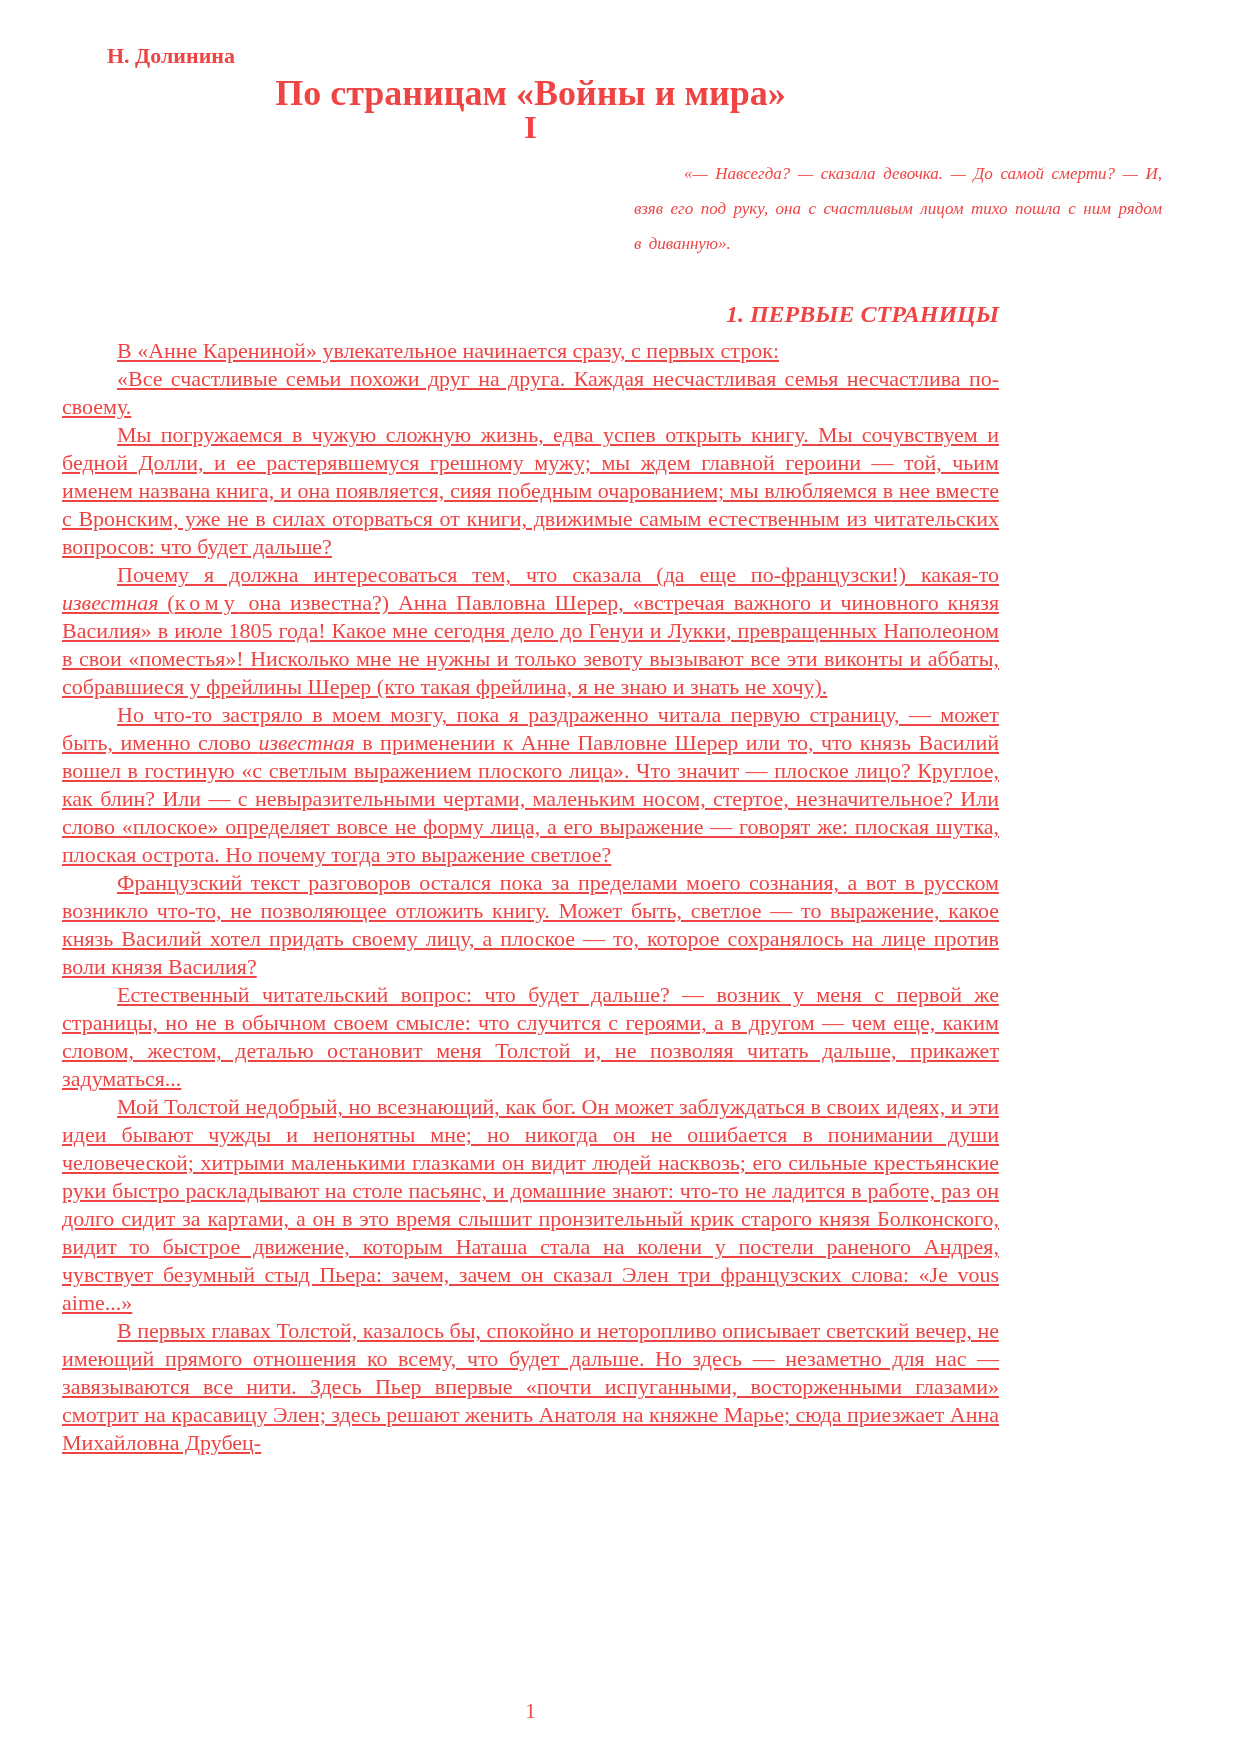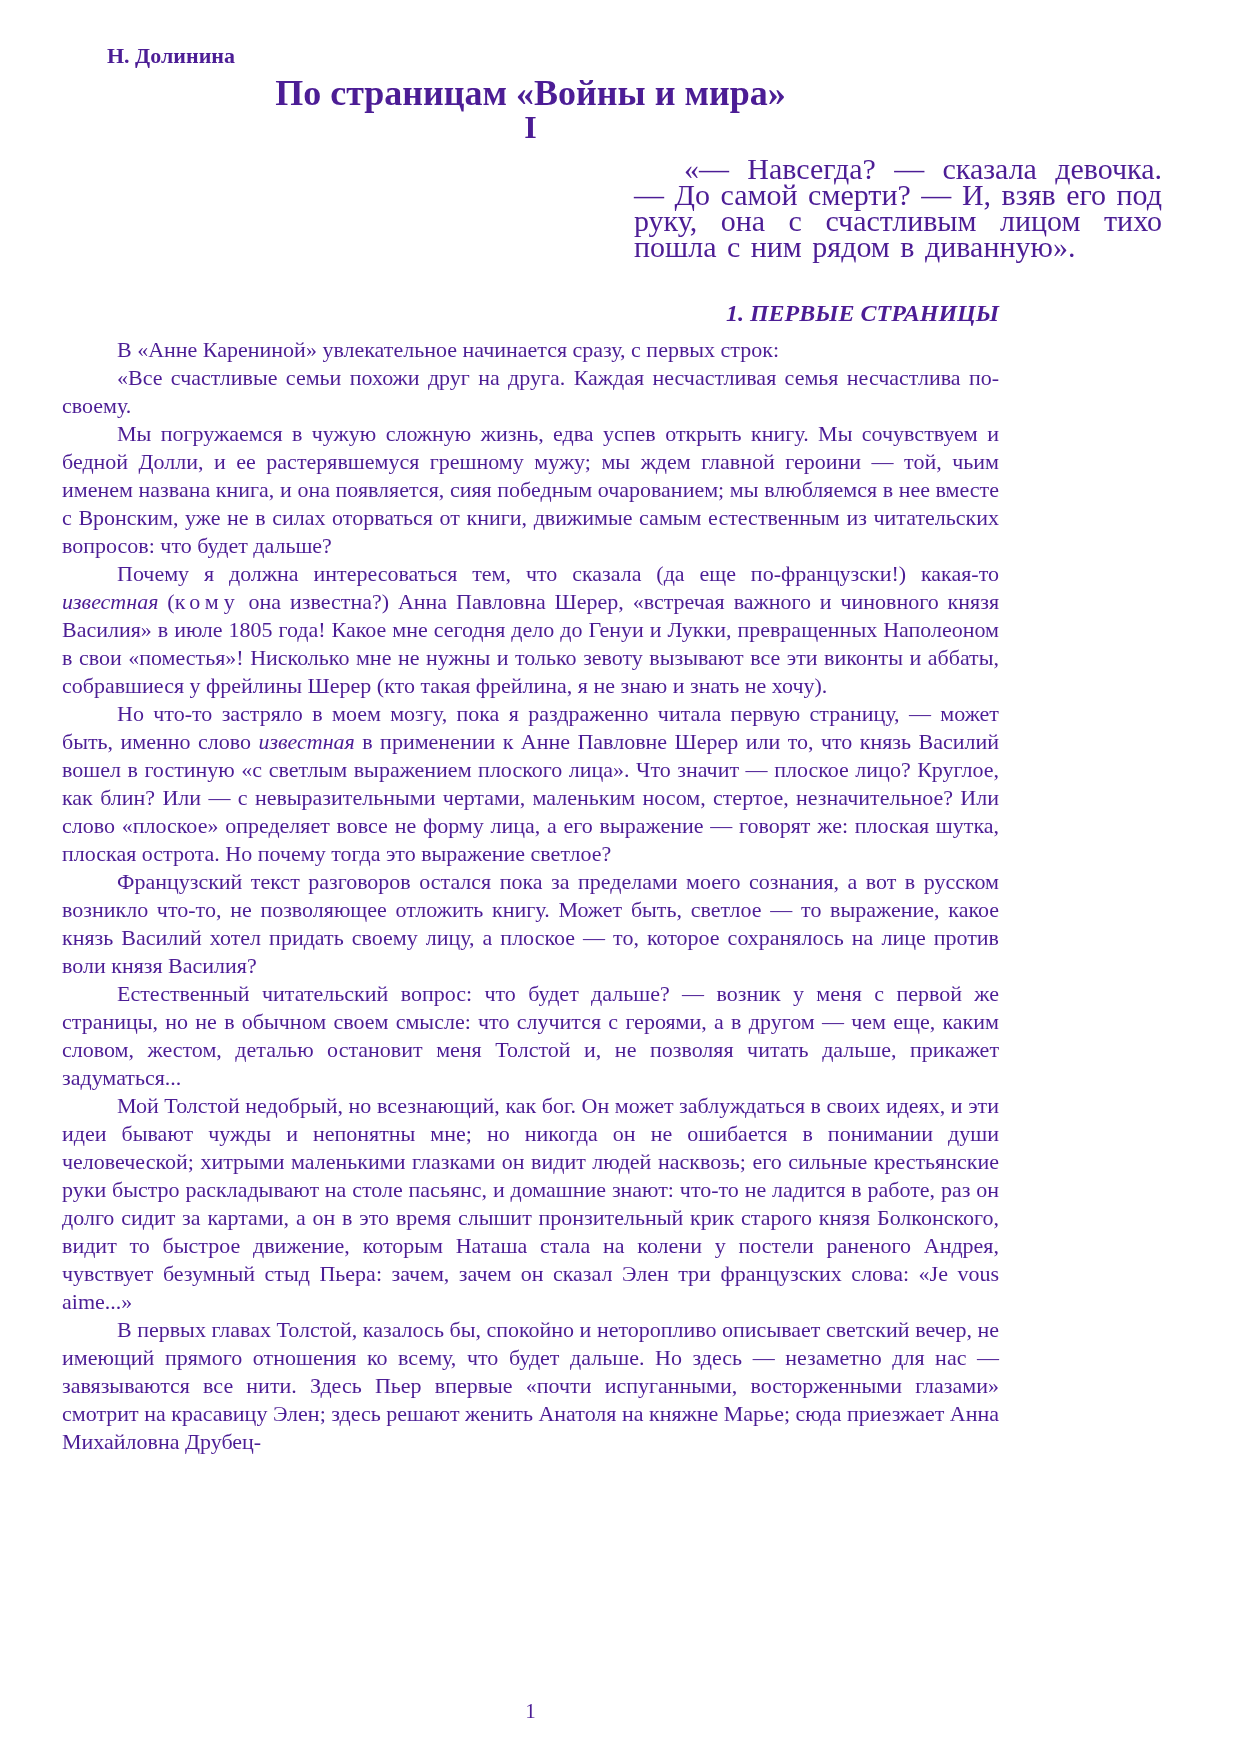--- a/index.html
+++ b/index.html
@@ -12,21 +12,21 @@
     height: 1755px;
     overflow: hidden;
   }
   .page {
     position: relative;
     box-sizing: border-box;
     width: 1061px;
     height: 1755px;
     padding: 42px 62px 0 62px;
     background: #ffffff;
-    color: #4c1d95;
+    color: #ef4444;
     font-family: "Liberation Serif", "DejaVu Serif", serif;
   }
   .author {
     font-size: 22px;
     font-weight: bold;
     line-height: 28px;
     margin-left: 45px;
   }
   .title {
     margin: 6px 0 0 0;
@@ -37,36 +37,38 @@
   }
   .part {
     text-align: center;
     font-size: 32px;
     font-weight: bold;
     line-height: 34px;
   }
   .epigraph {
     margin: 12px 0 0 572px;
     width: 528px;
-    font-size: 30px;
-    line-height: 26px;
+    font-size: 17px;
+    font-style: italic;
+    line-height: 35px;
     text-align: justify;
     text-indent: 50px;
     word-spacing: 3px;
   }
   .section-heading {
     margin: 38px 0 8px 0;
     text-align: right;
     font-size: 24px;
     font-weight: bold;
     font-style: italic;
     line-height: 30px;
   }
   .body-text {
     margin-top: 4px;
+    text-decoration: underline;
   }
   .body-text p {
     margin: 0;
     font-size: 22px;
     line-height: 28px;
     text-align: justify;
     text-indent: 55px;
   }
   .spaced {
     letter-spacing: 5px;

